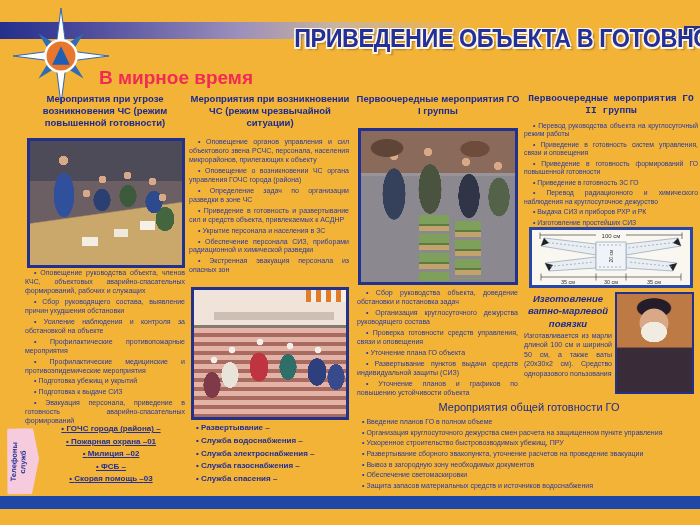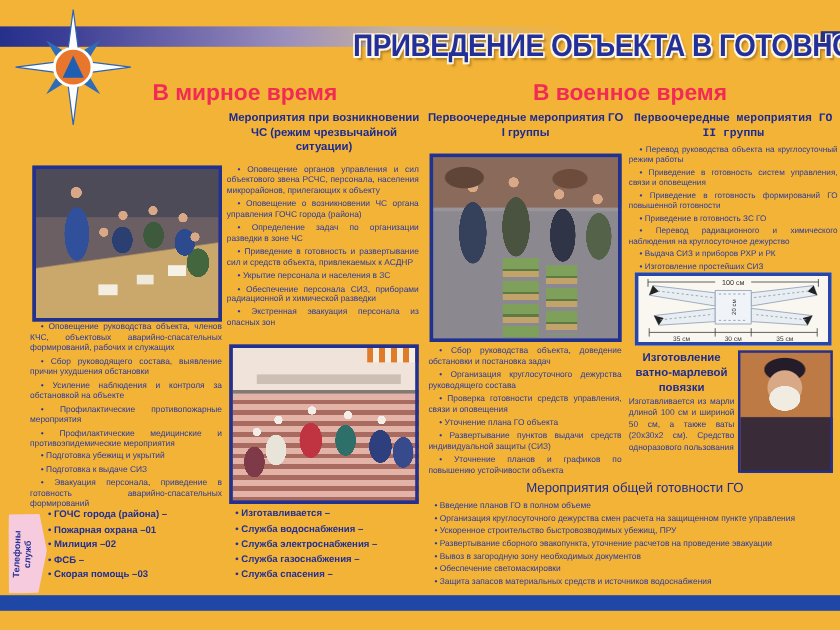--- a/index.html
+++ b/index.html
@@ -11,21 +11,21 @@
                    #c9b49d 48%,rgba(243,179,55,0) 68%);}
   .band-right{position:absolute;right:0;top:26px;width:16px;height:11px;background:#25308c;}
   .title{position:absolute;top:23px;left:250px;width:442px;text-align:right;
          font-size:26px;font-weight:bold;color:#23309a;letter-spacing:-0.5px;
          transform:scaleX(.9);transform-origin:right center;white-space:nowrap;
          text-shadow:-1.5px -1.5px 0 #fdf6e3,1.5px -1.5px 0 #fdf6e3,-1.5px 1.5px 0 #fdf6e3,
                      1.5px 1.5px 0 #fdf6e3,3px 3px 2px rgba(99,64,10,.45);}
   .emblem{position:absolute;left:12px;top:4px;width:98px;height:104px;}
   
   .sect{position:absolute;top:67px;font-size:19px;font-weight:bold;color:#f12a56;text-align:center;}
-  .sect.peace{left:0;width:352px;padding-left:28px;}
+  .sect.peace{left:0;width:352px;}
   .sect.war{left:350px;width:350px;}
   .subhead{position:absolute;font-size:9.5px;font-weight:bold;color:#1c2b92;
            text-align:center;line-height:1.25;}
   
   .blist{position:absolute;font-size:7px;color:#2a3aa0;line-height:1.28;text-align:justify;}
   .blist p{margin:0 0 2px;text-indent:9px;}
   .blist p::before{content:"•  ";font-weight:bold;}
   
   .photo{position:absolute;border:3px solid #22308e;box-sizing:border-box;background-repeat:no-repeat;}
   .photo1{left:27px;top:138px;width:158px;height:130px;background-color:#6b5f63;
@@ -78,33 +78,33 @@
       radial-gradient(ellipse,#241c28 55%,rgba(0,0,0,0) 60%),
       linear-gradient(180deg,rgba(0,0,0,0) 52%,#3a2b38 53%);
     background-size:30px 24px, 34px 34px, 42px 24px, 79px 102px;
     background-position:22px 26px, 20px 12px, 16px 2px, 0 0;}
   
   .ribbon{position:absolute;left:6px;top:428px;width:33px;height:67px;background:#f6cbdd;
           clip-path:polygon(0% 2%,78% 0%,100% 45%,82% 98%,8% 100%);transform:rotate(2deg);}
   .ribbon span{position:absolute;left:-4px;top:21px;width:41px;height:26px;transform:rotate(-90deg);
           font-size:7.5px;font-weight:bold;color:#243095;text-align:center;line-height:1.25;}
   .phlist{position:absolute;left:40px;top:424px;width:142px;}
-  .ph-row{display:flex;justify-content:flex-start;margin-bottom:3.6px;
-          font-size:8px;font-weight:bold;color:#212f96;}
+  .ph-row{display:flex;justify-content:center;margin-bottom:3.6px;
+          font-size:8px;font-weight:bold;color:#212f96;text-decoration:underline;}
   .ph-row .lab::before{content:"•  ";}
   .svlist{position:absolute;left:196px;top:423px;width:160px;}
   .sv-row{margin-bottom:3.8px;font-size:8px;font-weight:bold;color:#212f96;}
   .sv-row::before{content:"•  ";}
   
   .diagram{position:absolute;left:529px;top:227px;width:164px;height:61px;background:#faf7f0;
            border:3px solid #2846a8;box-sizing:border-box;}
   .diagram svg{display:block;width:100%;height:100%;}
   
   .bnd-head{position:absolute;left:522px;top:293px;width:92px;font-size:9.5px;font-weight:bold;
-            color:#1c2b92;text-align:center;line-height:1.3;}
+            color:#1c2b92;text-align:center;line-height:1.3;font-style:italic;}
   .bnd-text{position:absolute;left:524px;top:331px;width:88px;font-size:7px;color:#2a3aa0;
             line-height:1.35;text-align:justify;}
   
   .gen-head{position:absolute;left:360px;top:401px;width:338px;text-align:center;
             font-size:11px;font-weight:normal;color:#1c2b92;}
   .genlist{position:absolute;left:362px;top:417px;width:334px;font-size:7px;color:#2a3aa0;
            line-height:1.3;}
   .genlist p{margin:0 0 1.6px;}
   .genlist p::before{content:"•  ";font-weight:bold;}
   
@@ -125,22 +125,22 @@
     <polygon points="73,27 55,38 50,50 62,45" fill="#2f6cb5"></polygon>
     <polygon points="73,73 62,55 50,50 55,62" fill="#2f6cb5"></polygon>
     <polygon points="27,73 45,62 50,50 38,55" fill="#2f6cb5"></polygon>
     <polygon points="27,27 38,45 50,50 45,38" fill="#2f6cb5"></polygon>
     <circle cx="50" cy="50" r="16" fill="#e8762d" stroke="#fdfdfb" stroke-width="2.5"></circle>
     <polygon points="50,40 41,59 59,59" fill="#1f5fb3"></polygon>
   </svg>
   <div class="title">ПРИВЕДЕНИЕ ОБЪЕКТА В ГОТОВНОСТЬ</div>
 
   <div class="sect peace">В мирное время</div>
-  <div class="sect war">В военное время</div>
-
+
+  <div class="subhead" style="left:22px;top:93px;width:166px;">Мероприятия при угрозе возникновения ЧС (режим повышенной готовности)</div>
   <div class="photo photo1"></div>
   <div class="blist" style="left:25px;top:269px;width:160px;">
     <p>Оповещение руководства объекта, членов КЧС, объектовых аварийно-спасательных формирований, рабочих и служащих</p>
     <p>Сбор руководящего состава, выявление причин ухудшения обстановки</p>
     <p>Усиление наблюдения и контроля за обстановкой на объекте</p>
     <p>Профилактические противопожарные мероприятия</p>
     <p>Профилактические медицинские и противоэпидемические мероприятия</p>
     <p>Подготовка убежищ и укрытий</p>
     <p>Подготовка к выдаче СИЗ</p>
     <p>Эвакуация персонала, приведение в готовность аварийно-спасательных формирований</p>
@@ -178,21 +178,21 @@
       <span class="lab">ФСБ –</span>
       <span class="num"></span>
     </div>
     <div class="ph-row">
       <span class="lab">Скорая помощь –</span>
       <span class="num">03</span>
     </div>
   </div>
 
   <div class="svlist">
-    <div class="sv-row">Изготавливается –</div>
+    <div class="sv-row">Развертывание –</div>
     <div class="sv-row">Служба водоснабжения –</div>
     <div class="sv-row">Служба электроснабжения –</div>
     <div class="sv-row">Служба газоснабжения –</div>
     <div class="sv-row">Служба спасения –</div>
   </div>
 
   <div class="subhead" style="left:356px;top:93px;width:164px;">Первоочередные мероприятия ГО  I группы</div>
   <div class="photo photo3"></div>
   <div class="blist" style="left:357px;top:289px;width:161px;">
     <p>Сбор руководства объекта, доведение обстановки и постановка задач</p>

